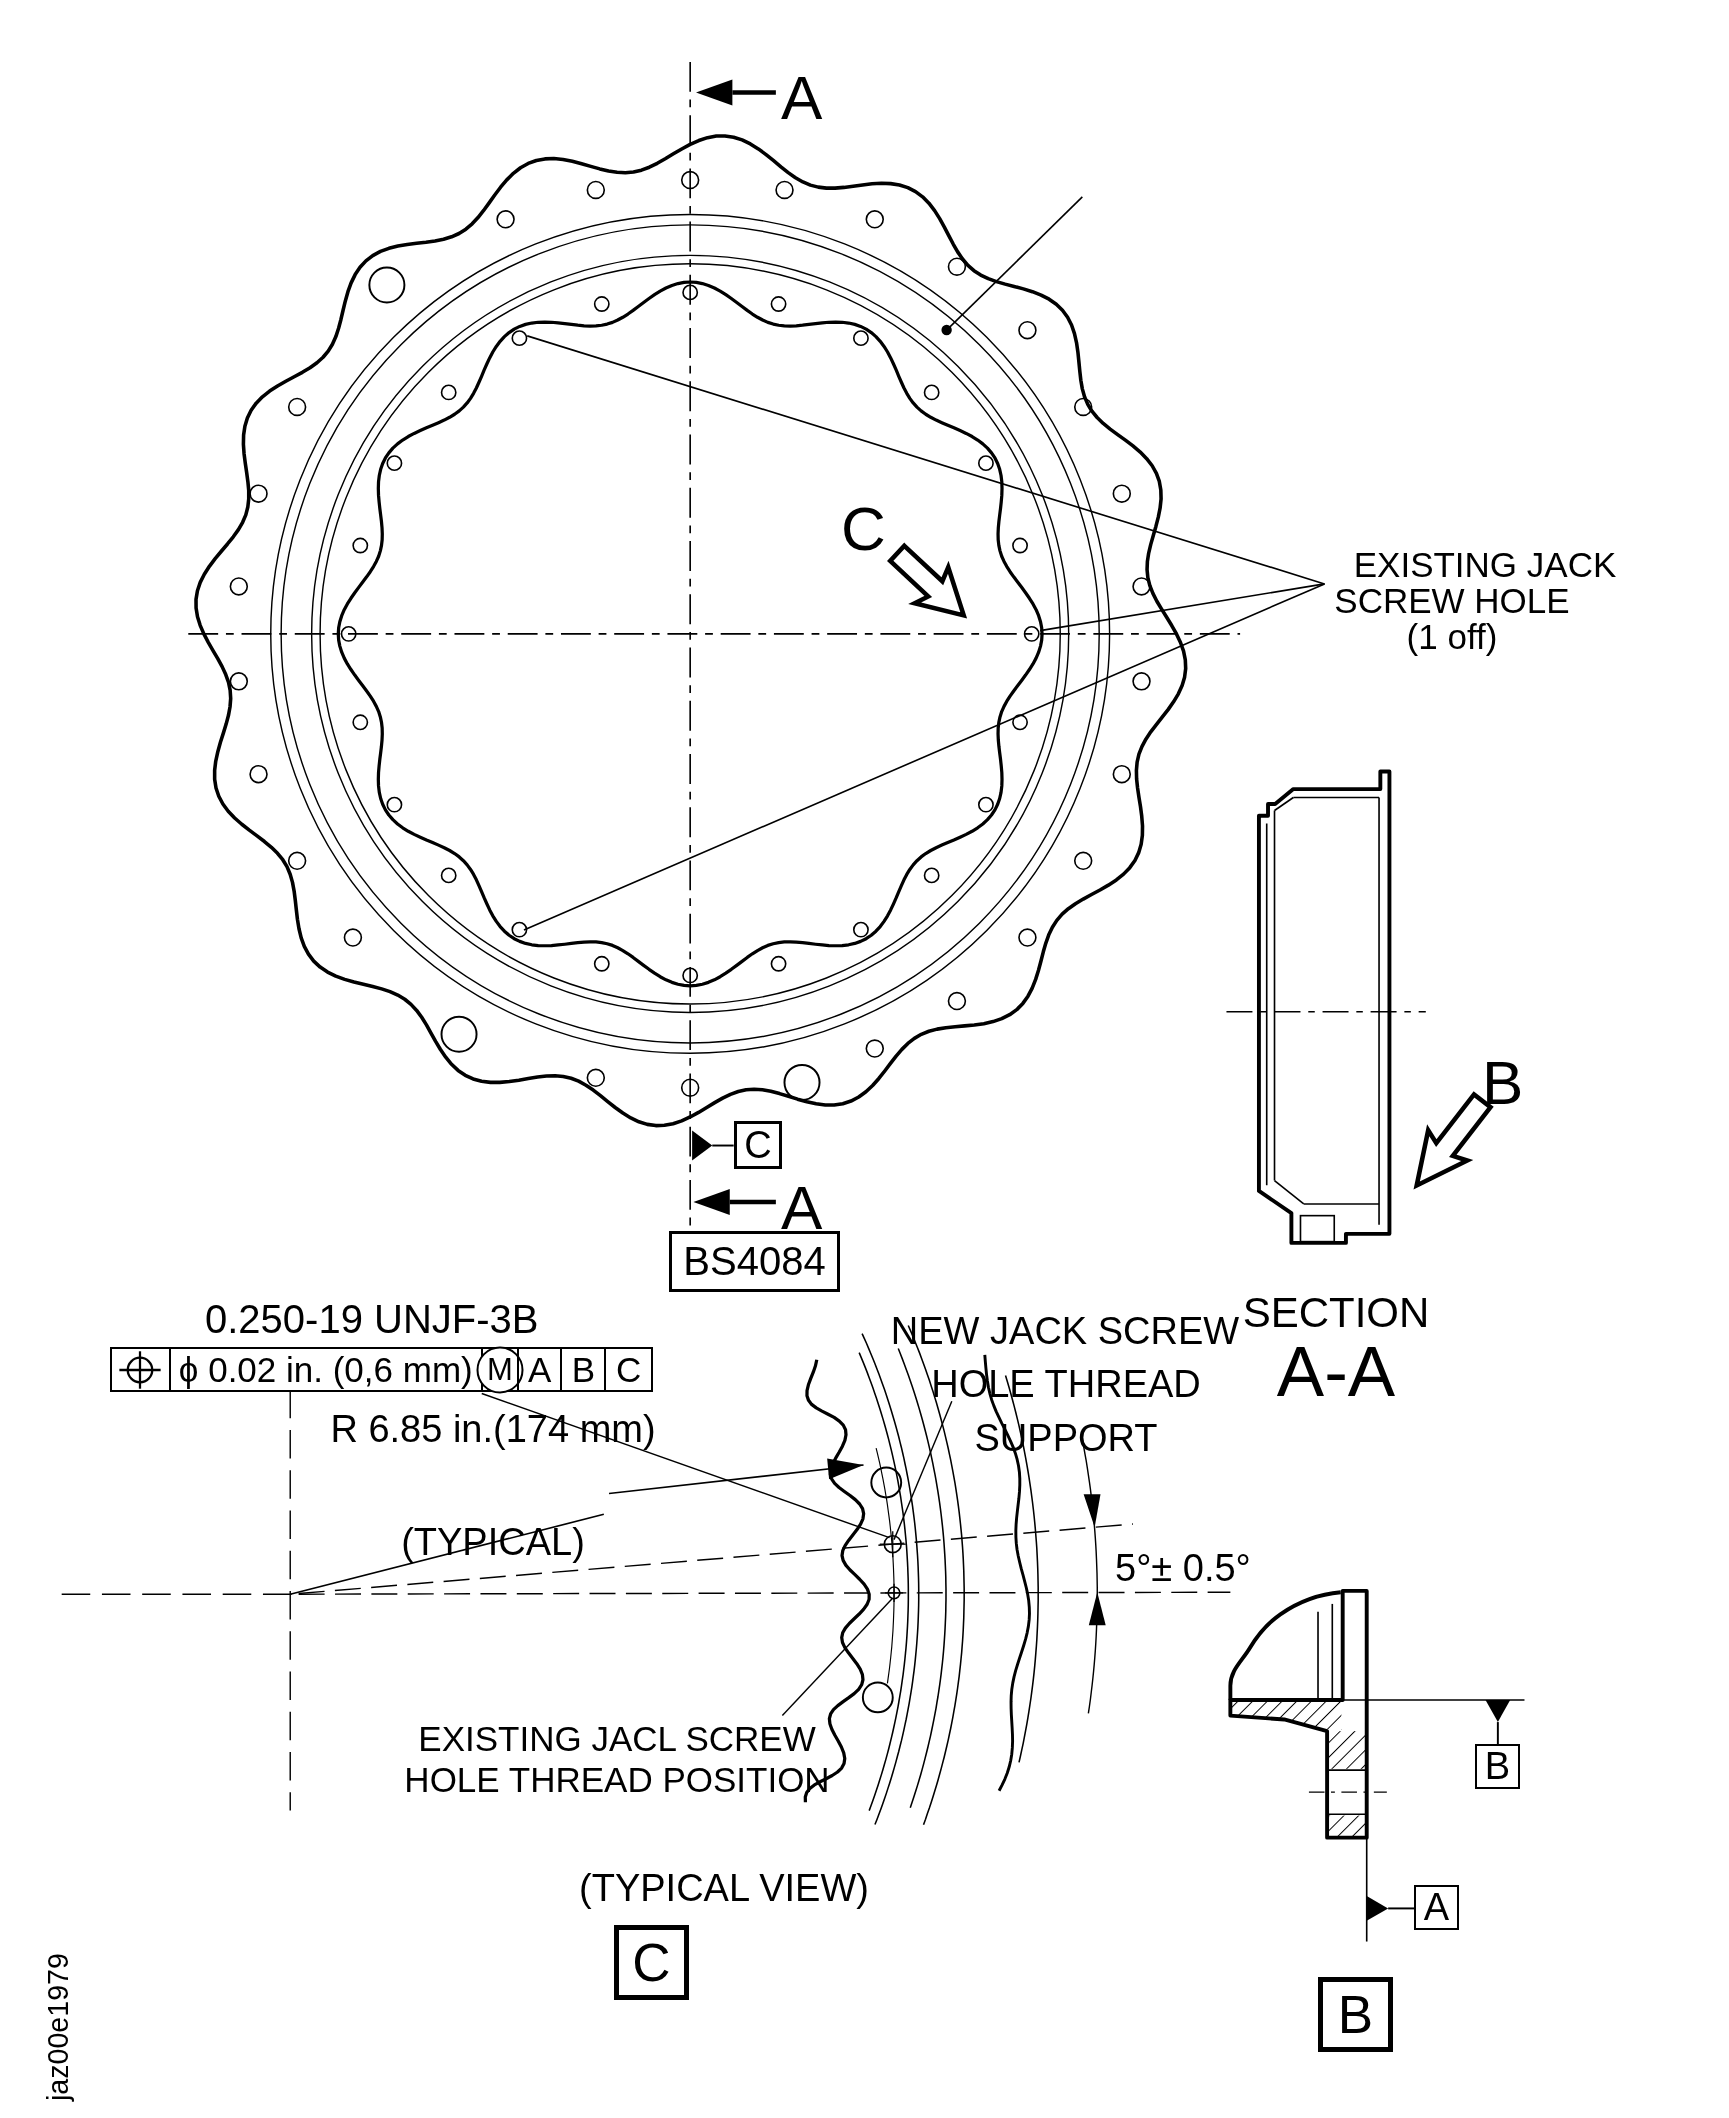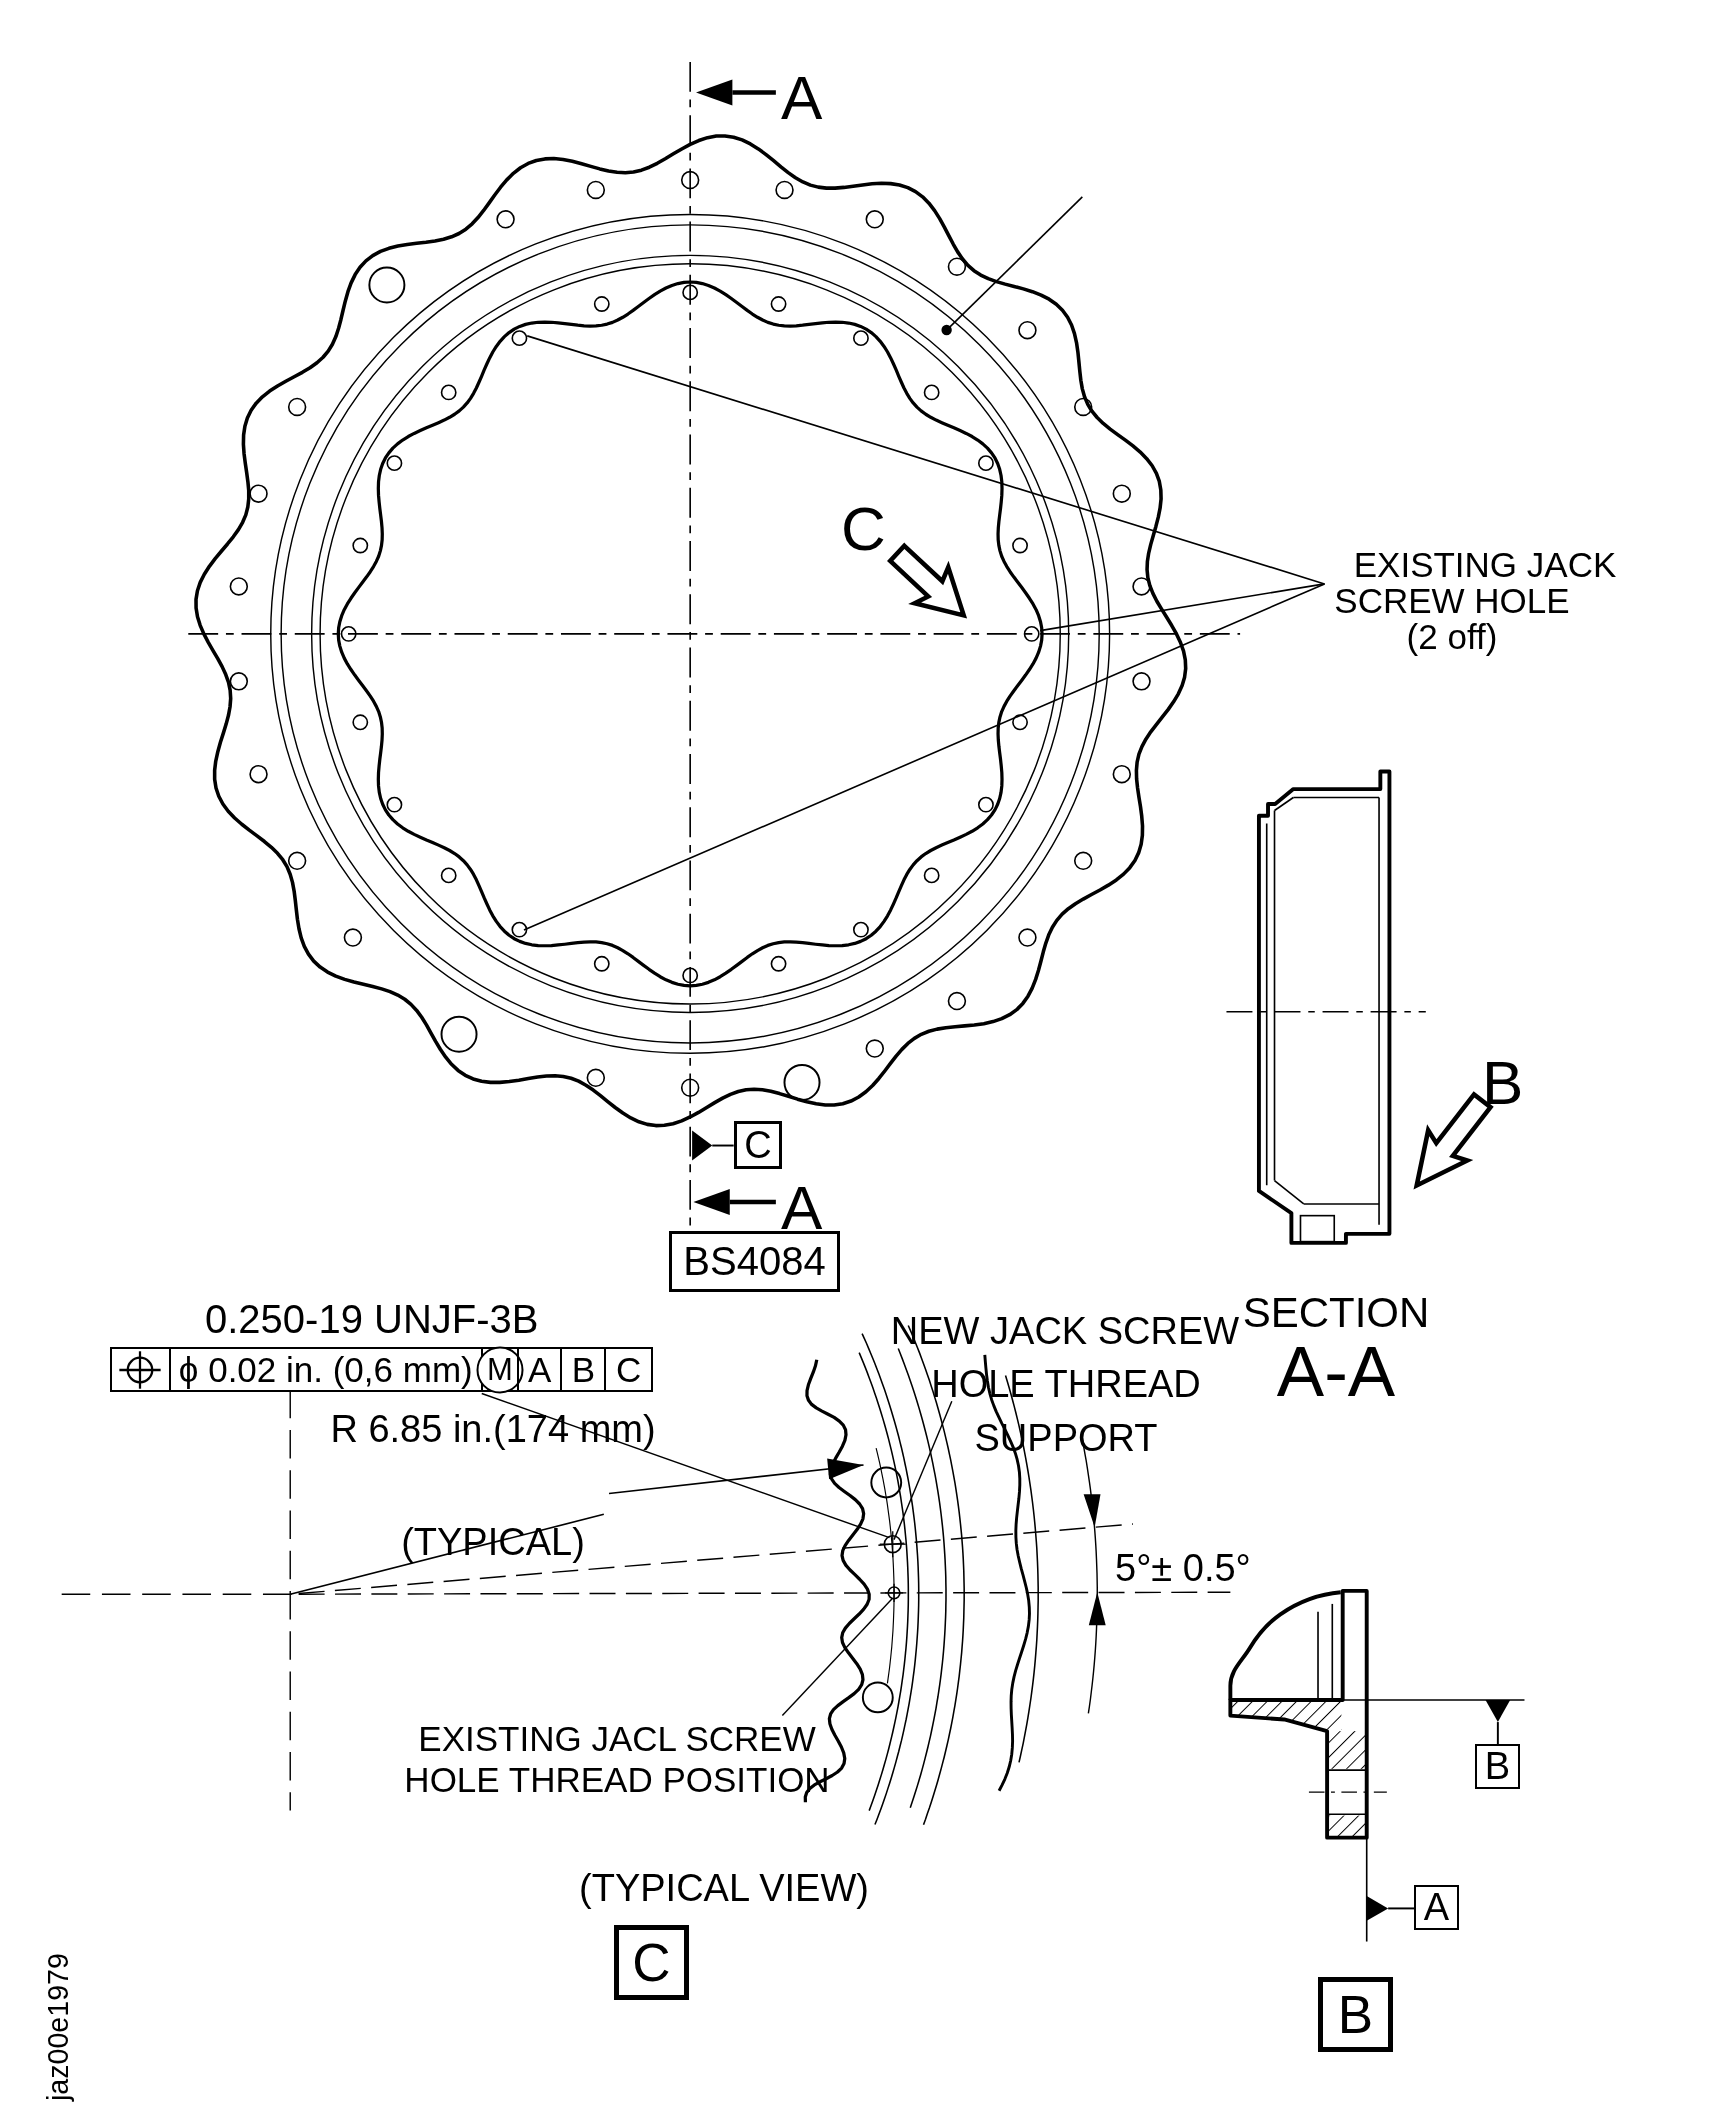--- a/index.html
+++ b/index.html
@@ -208,21 +208,21 @@
 
       <line x1="2105" y1="2830" x2="2105" y2="2990" stroke="#000" stroke-width="2.5"></line>
       <polygon points="2105,2920 2105,2958 2138,2939" fill="#000"></polygon>
       <line x1="2138" y1="2939" x2="2178" y2="2939" stroke="#000" stroke-width="3"></line>
     </g>
   </svg>
 
 
   <div class="txt lbl ctr" style="left:1452px;top:545px;margin-left:33px;">EXISTING JACK</div>
   <div class="txt lbl ctr" style="left:1452px;top:581px;">SCREW HOLE</div>
-  <div class="txt lbl ctr" style="left:1452px;top:617px;">(2 off)</div>
+  <div class="txt lbl ctr" style="left:1452px;top:617px;">(1 off)</div>
 
   <div class="txt letter" style="left:781px;top:62px;">A</div>
   <div class="txt letter" style="left:781px;top:1172px;">A</div>
   <div class="txt letter" style="left:841px;top:493px;">C</div>
   <div class="txt letter" style="left:1482px;top:1047px;">B</div>
 
   <div class="box datumbox" style="left:734px;top:1121px;">
     <span>C</span>
   </div>
 

